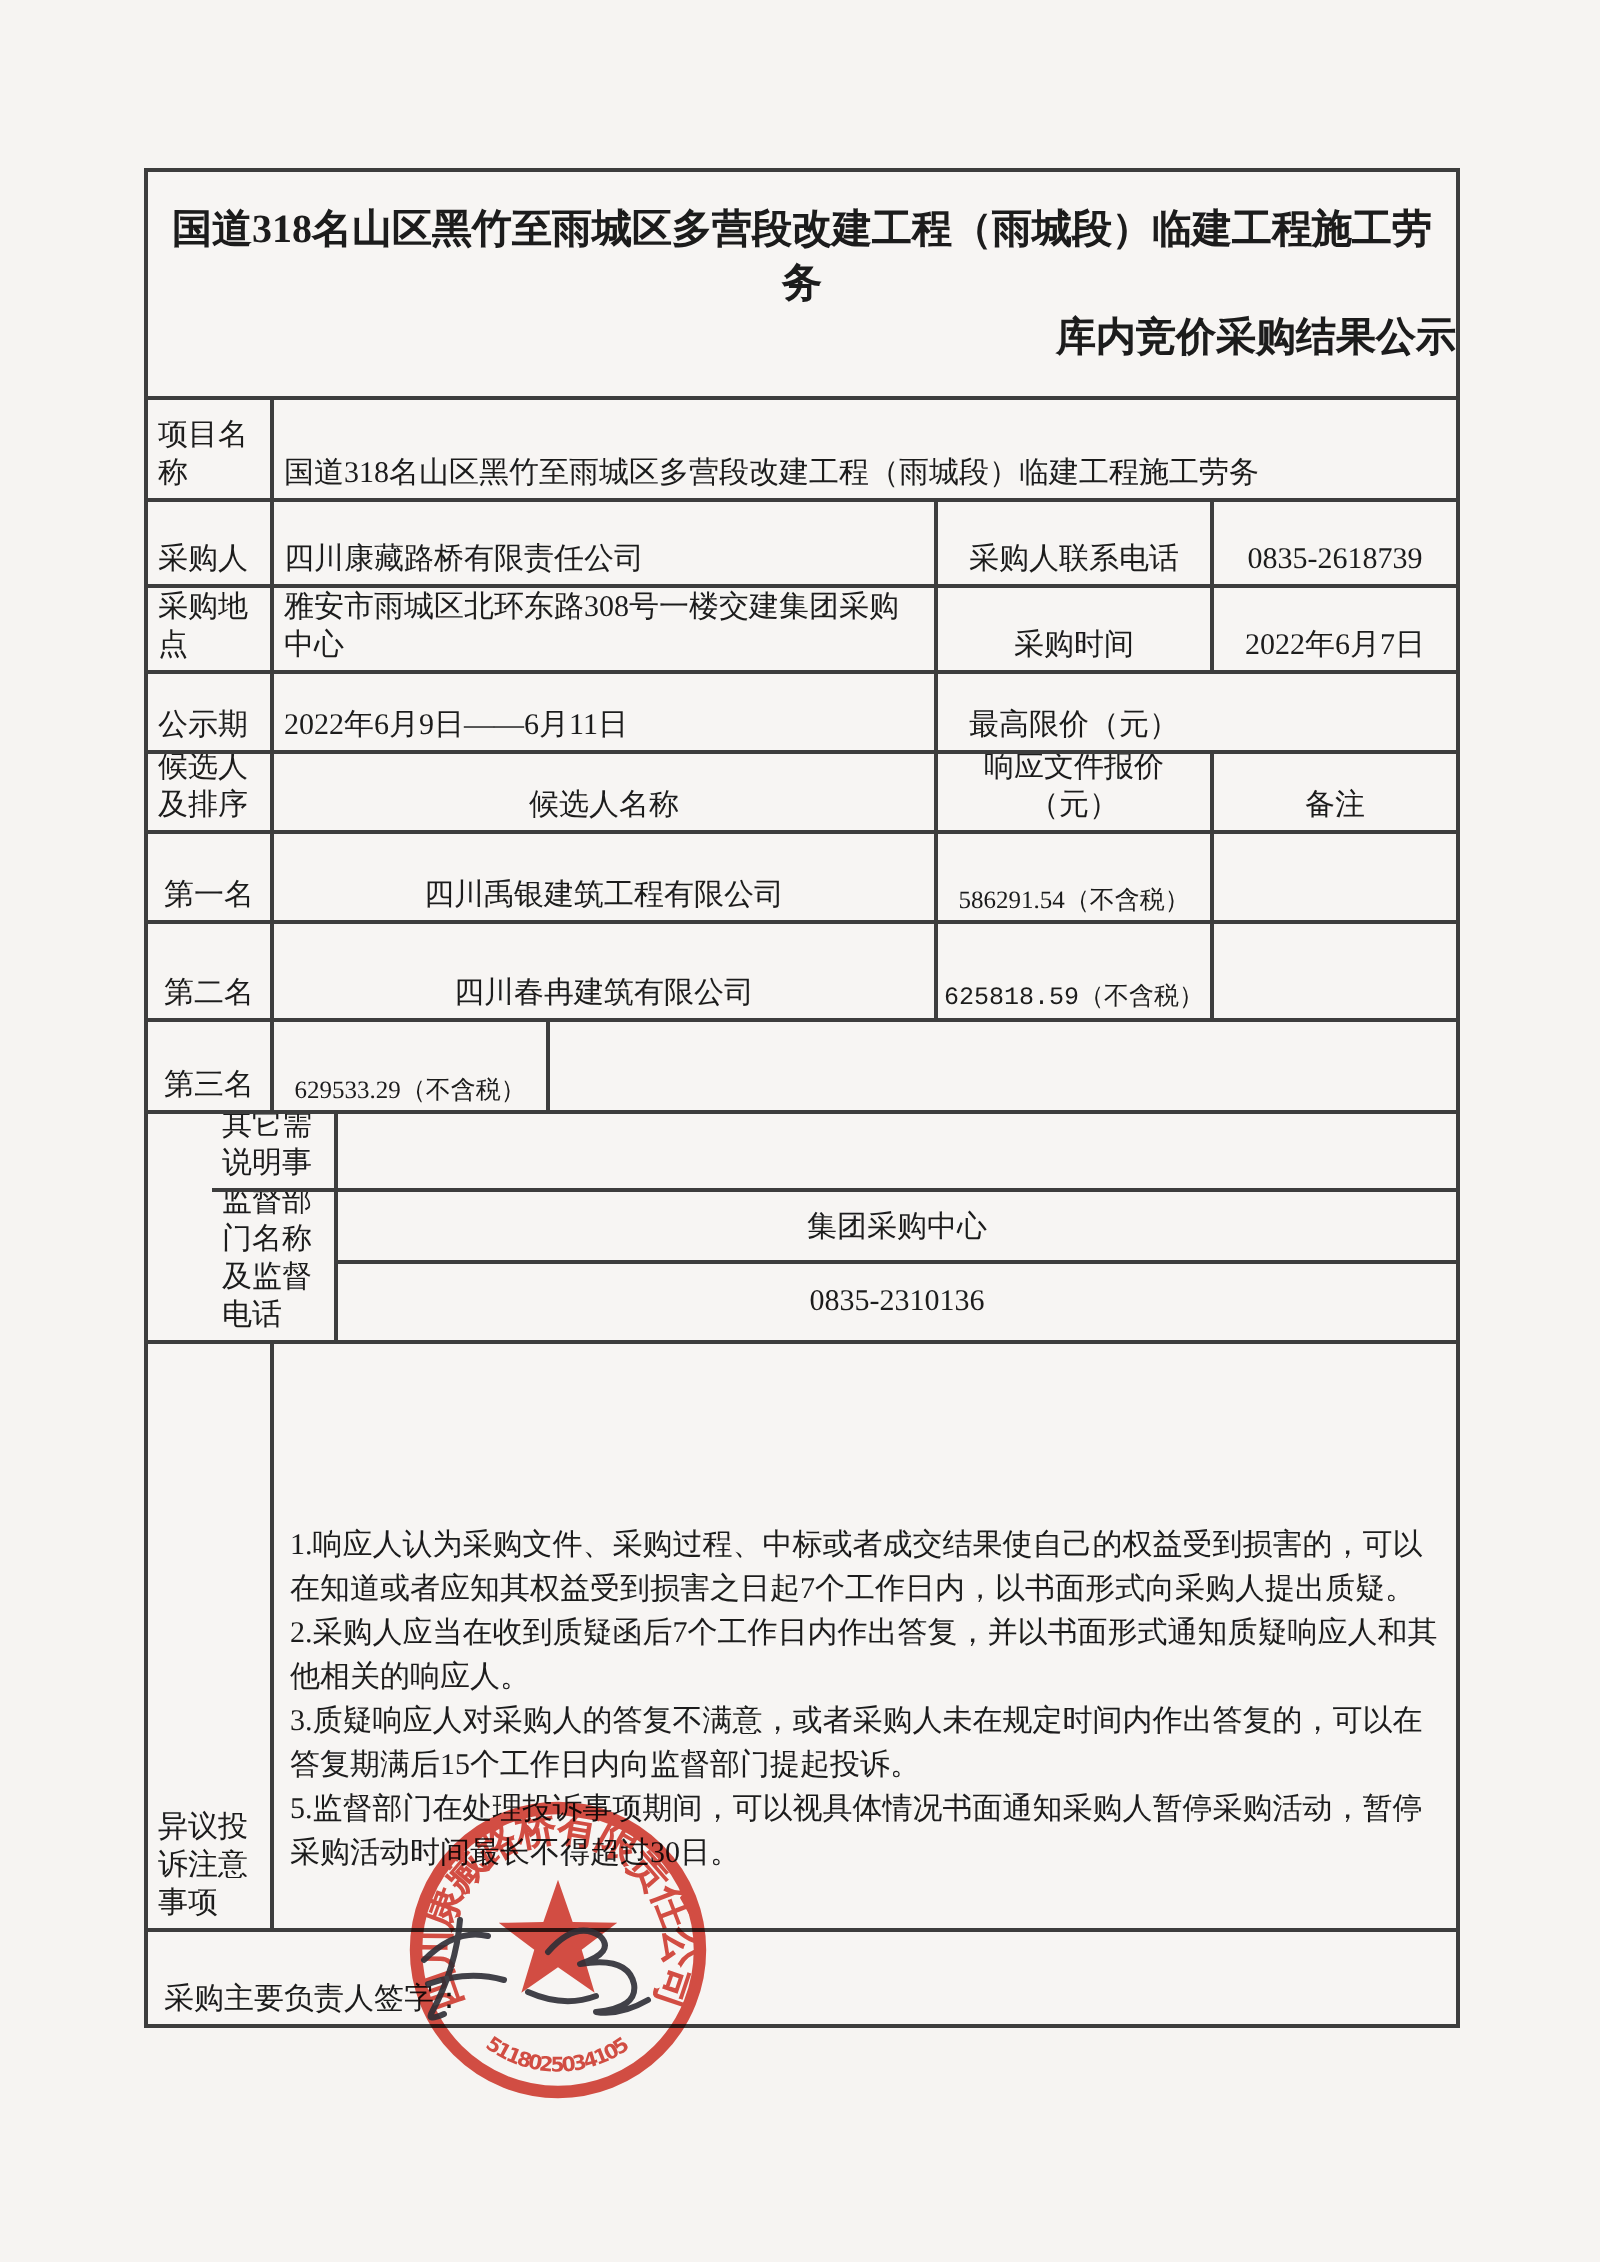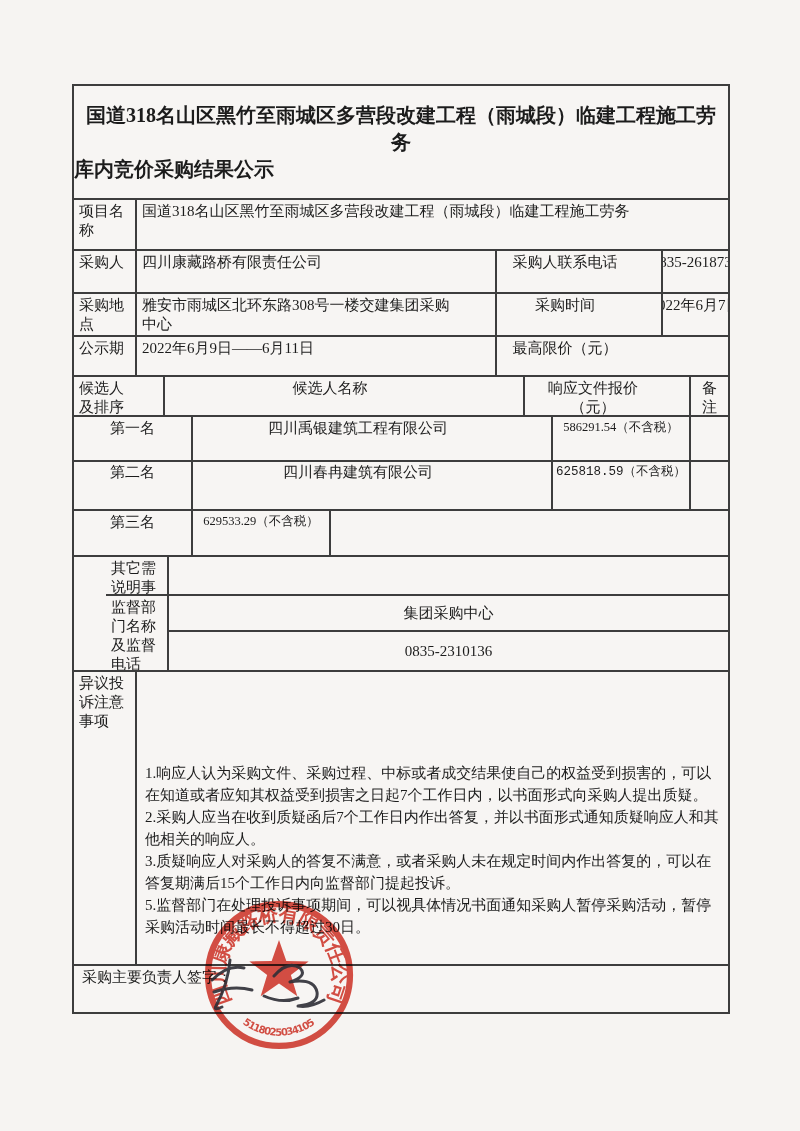--- a/index.html
+++ b/index.html
@@ -14,32 +14,32 @@
   }
   .doc {
     position:absolute; left:72px; top:84px; width:658px;
     border:2px solid #3d3d3d;
     background:#f7f5f3;
   }
   .row { display:flex; border-top:2px solid #3d3d3d; }
   .row:first-child { border-top:none; }
   .cell {
     border-left:2px solid #3d3d3d;
-    display:flex; align-items:flex-start;
+    display:flex; align-items:flex-end;
     font-size:15px; line-height:19px;
     padding:2px 5px;
     overflow:hidden;
   }
   .cell:first-child { border-left:none; }
   .c1 { width:61px; flex:none; }
   .c2 { width:332px; flex:none; }
   .c3 { width:138px; flex:none; }
   .c4 { flex:1; }
   .full { flex:1; }
-  .center { justify-content:center; text-align:center;margin-left:28px; }
+  .center { justify-content:center; text-align:center; }
   .small { font-size:12.5px; line-height:16px; }
   .nowrap { white-space:nowrap; }
   .tight { padding:2px; }
 
   
   .r-title { height:112px; }
   .r-project { height:51px; }
   .r-purchaser { height:43px; }
   .r-location { height:43px; }
   .r-publicity { height:40px; }

